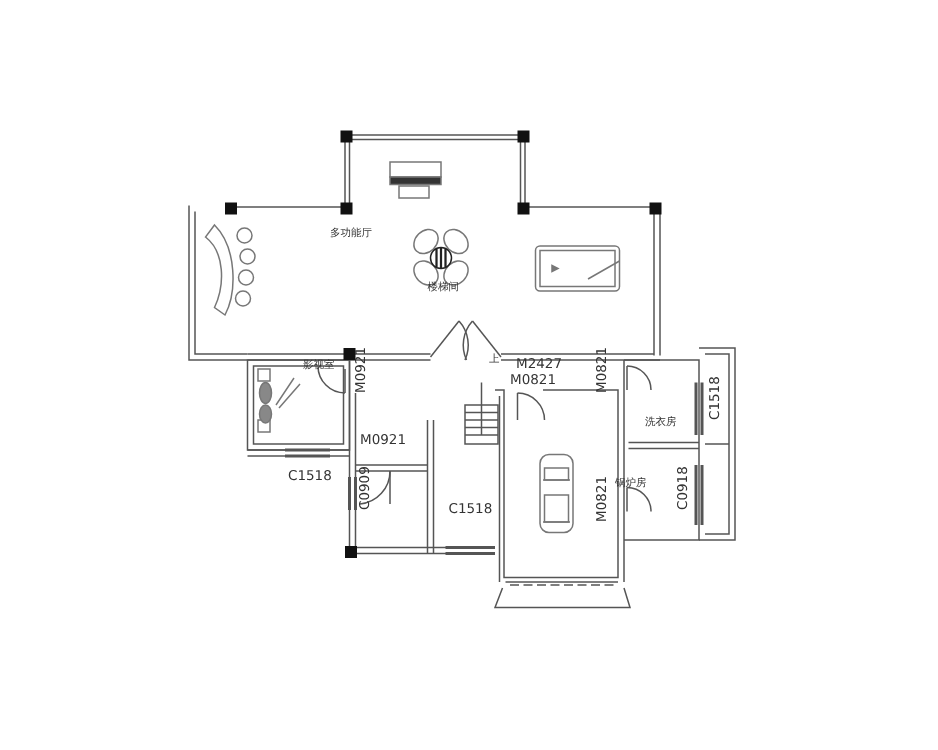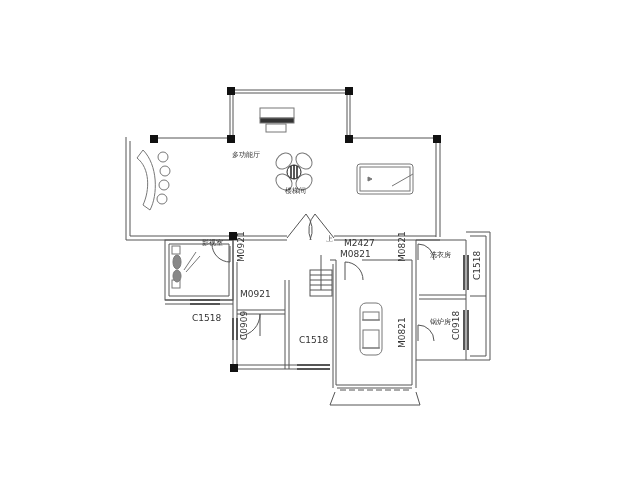--- a/index.html
+++ b/index.html
@@ -134,25 +134,25 @@
 
     <g>
       <rect x="360" y="303" width="22" height="52" rx="6"></rect>
       <rect x="363" y="312" width="16" height="8"></rect>
       <rect x="363" y="330" width="16" height="18"></rect>
       <path d="M362 320 L380 320 M362 348 L380 348"></path>
     </g>
   </g>
 </svg>
 
-<div class="lbl small" style="left:232px;top:152px;">多功能厅</div>
+<div class="lbl small" style="left:220px;top:152px;">多功能厅</div>
 <div class="lbl small" style="left:202px;top:240px;">影视室</div>
 <div class="lbl small" style="left:285px;top:188px;">楼梯间</div>
-<div class="lbl small" style="left:430px;top:252px;">洗衣房</div>
-<div class="lbl small" style="left:430px;top:319px;">锅炉房</div>
+<div class="lbl small" style="left:430px;top:278px;">洗衣房</div>
+<div class="lbl small" style="left:410px;top:319px;">锅炉房</div>
 
 <div class="lbl code" style="left:296px;top:239px;padding-left:48px;">M2427</div>
 <div class="lbl small" style="left:326px;top:236px;">上</div>
 <div class="lbl code rot" style="left:237px;top:262px;transform:rotate(-90deg);">M0921</div>
 <div class="lbl code" style="left:240px;top:290px;">M0921</div>
 <div class="lbl code" style="left:340px;top:250px;">M0821</div>
 <div class="lbl code rot" style="left:398px;top:262px;transform:rotate(-90deg);">M0821</div>
 <div class="lbl code rot" style="left:398px;top:348px;transform:rotate(-90deg);">M0821</div>
 
 <div class="lbl code" style="left:192px;top:314px;">C1518</div>

